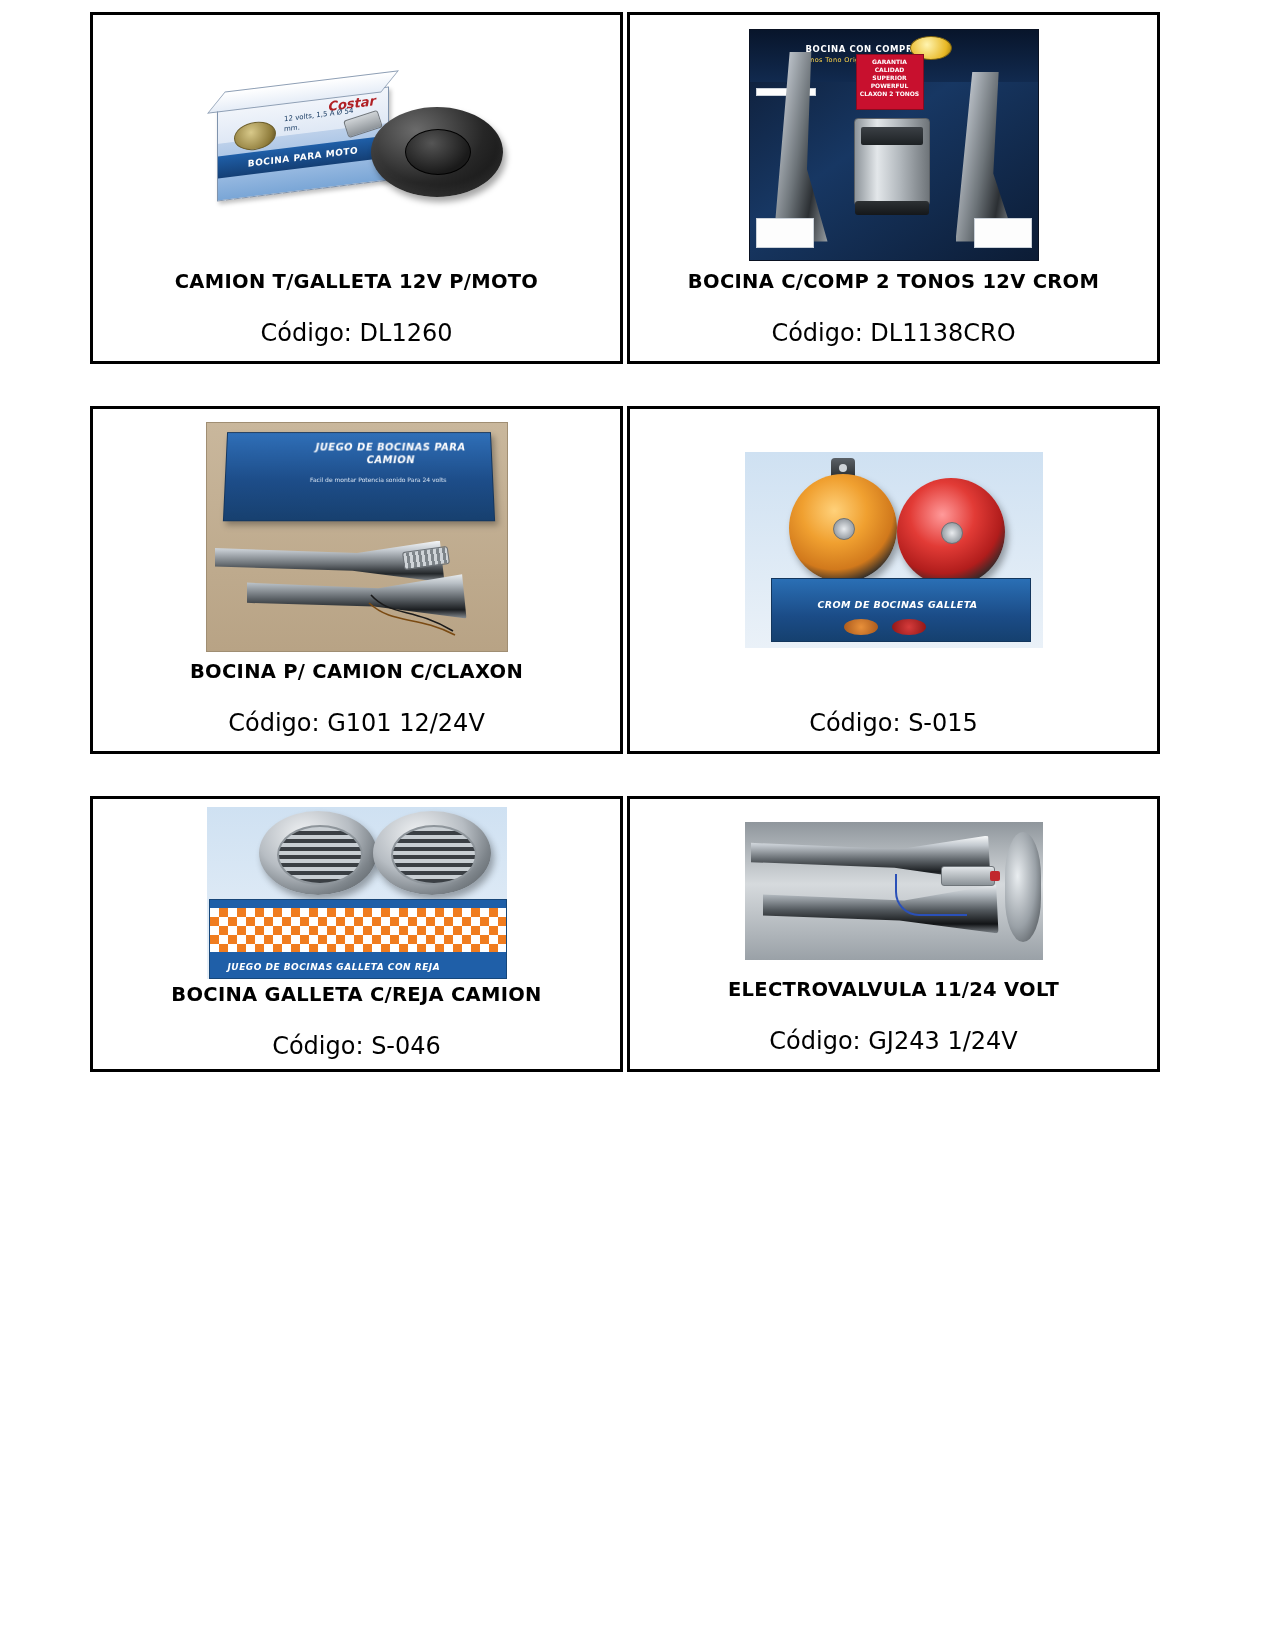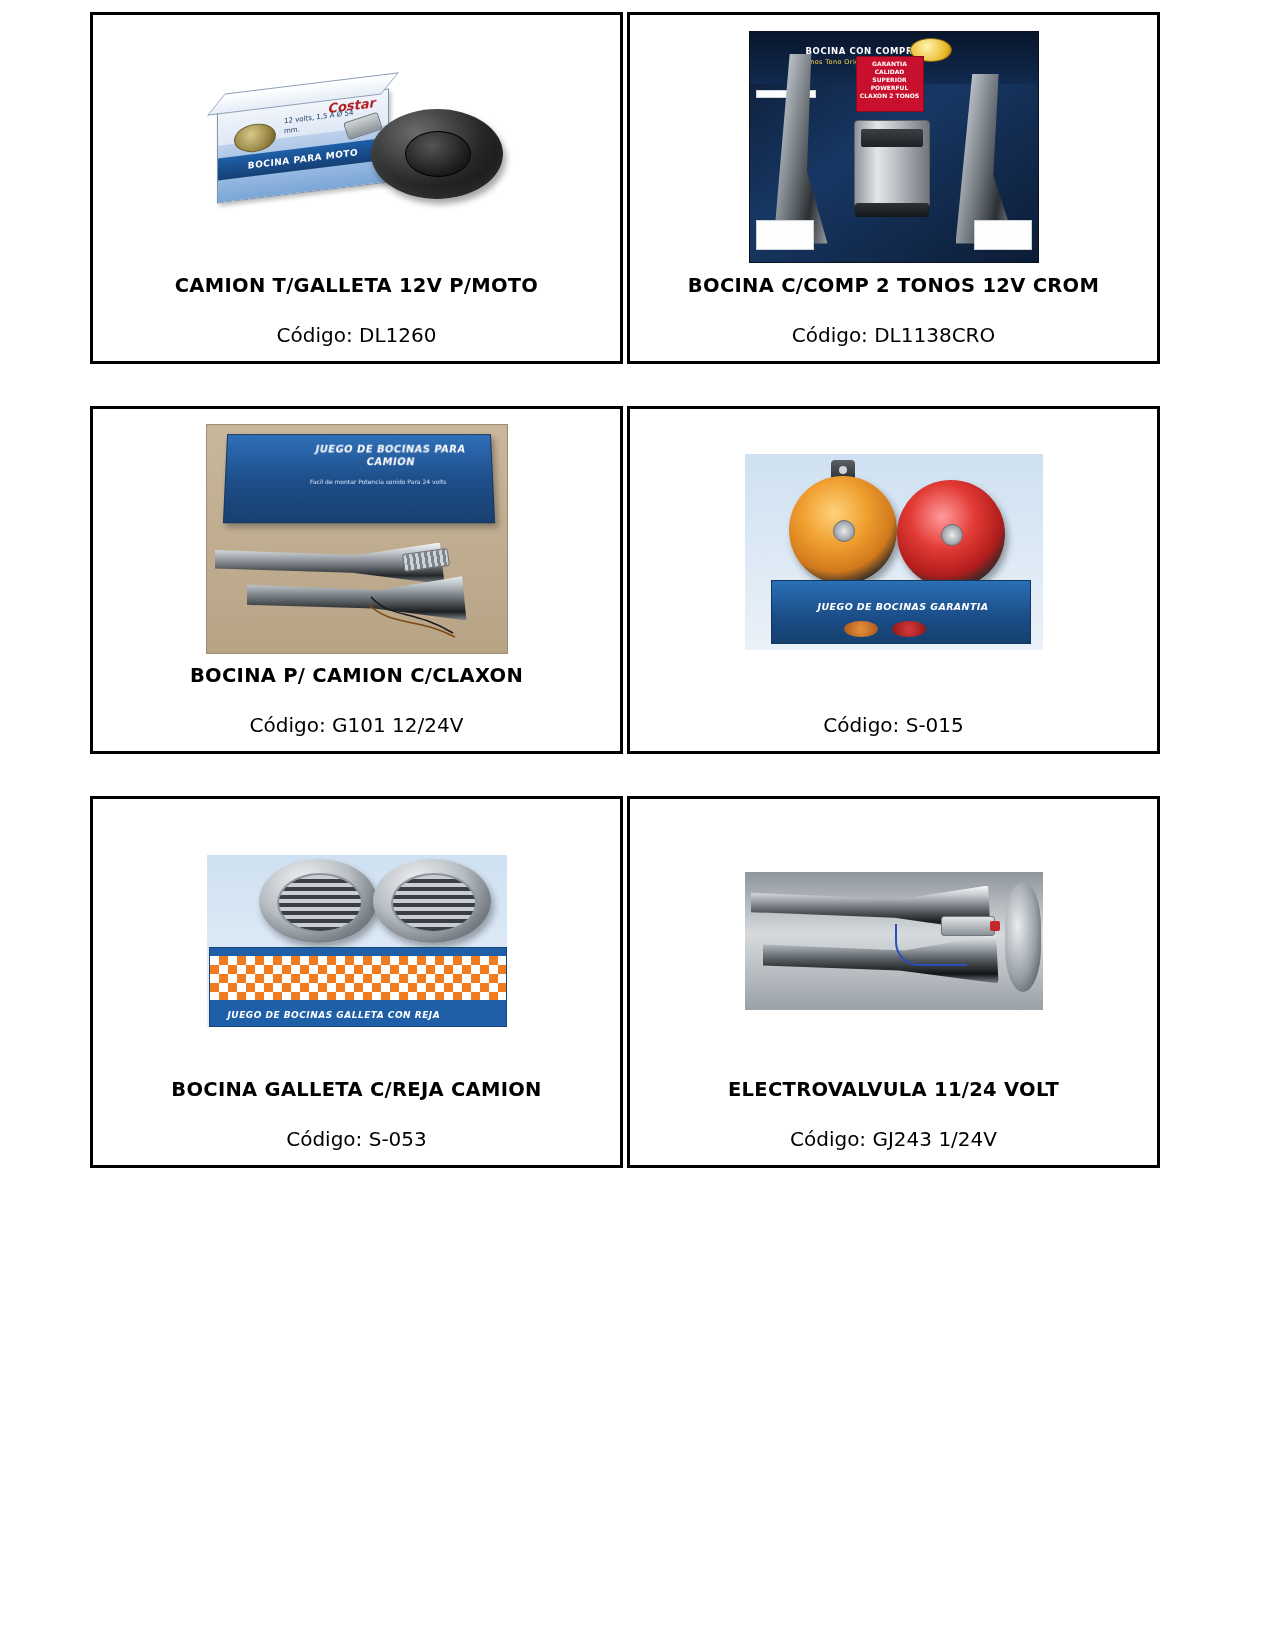--- a/index.html
+++ b/index.html
@@ -31,38 +31,38 @@
     border: 3px solid #000000;
     box-sizing: border-box;
     display: flex;
     flex-direction: column;
     align-items: center;
     justify-content: flex-start;
     padding: 8px 6px 14px 6px;
   }
   .card-r1 { height: 352px; }
   .card-r2 { height: 348px; }
-  .card-r3 { height: 372px; }
+  .card-r3 { height: 276px; }
 
   .img-wrap {
     display: flex;
     align-items: center;
     justify-content: center;
     width: 100%;
     flex: 1 1 auto;
   }
   .title {
     font-weight: bold;
     font-size: 19.5px;
     letter-spacing: 0.3px;
     text-align: center;
     margin: 4px 0 0 0;
   }
   .code {
-    font-size: 20px;
+    font-size: 24px;
     text-align: right;
     margin-top: 26px;
   }
 
   
   .art { position: relative; }
 
   
   .art1 { width: 300px; height: 180px; }
   .box1 {
@@ -413,42 +413,42 @@
       <div class="code">Código: G101 12/24V</div>
     </div>
 
     <div class="card card-r2">
       <div class="img-wrap">
         <div class="art art4">
           <div class="tab4"></div>
           <div class="disc disc-o"></div>
           <div class="disc disc-r"></div>
           <div class="box4">
-            <div class="t">JUEGO DE BOCINAS GARANTIA</div>
+            <div class="t">CROM DE BOCINAS GALLETA</div>
             <div class="c1"></div>
             <div class="c2"></div>
           </div>
         </div>
       </div>
       <div class="code">Código: S-015</div>
     </div>
 
     <div class="card card-r3">
       <div class="img-wrap">
         <div class="art art5">
           <div class="grillhorn gh-a"></div>
           <div class="grillhorn gh-b"></div>
           <div class="box5">
             <div class="check"></div>
             <div class="t">JUEGO DE BOCINAS GALLETA CON REJA</div>
           </div>
         </div>
       </div>
       <div class="title">BOCINA GALLETA C/REJA CAMION</div>
-      <div class="code">Código: S-053</div>
+      <div class="code">Código: S-046</div>
     </div>
 
     <div class="card card-r3">
       <div class="img-wrap">
         <div class="art art6">
           <div class="h6a"></div>
           <div class="h6b"></div>
           <div class="wire6"></div>
           <div class="valve6"></div>
           <div class="bell6"></div>

